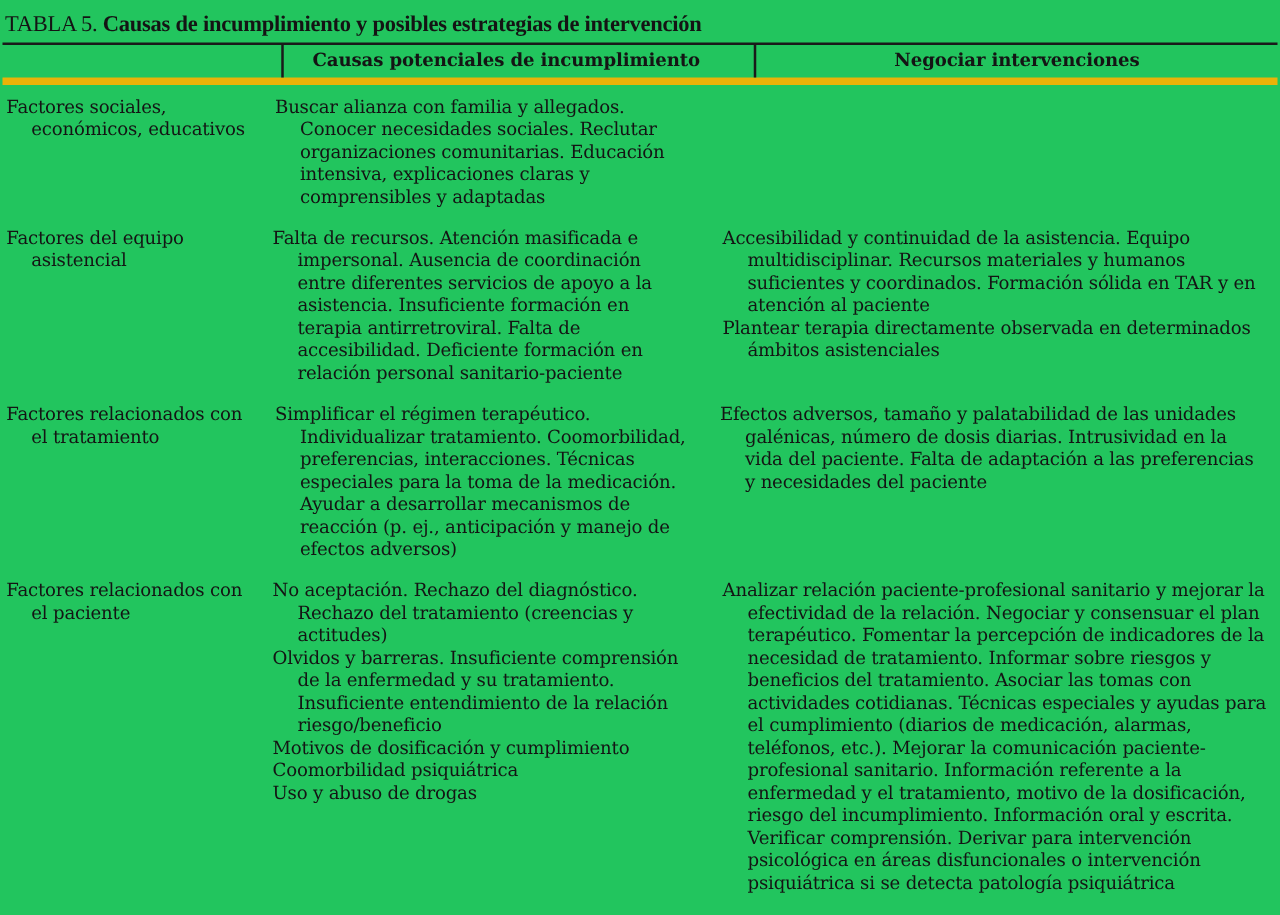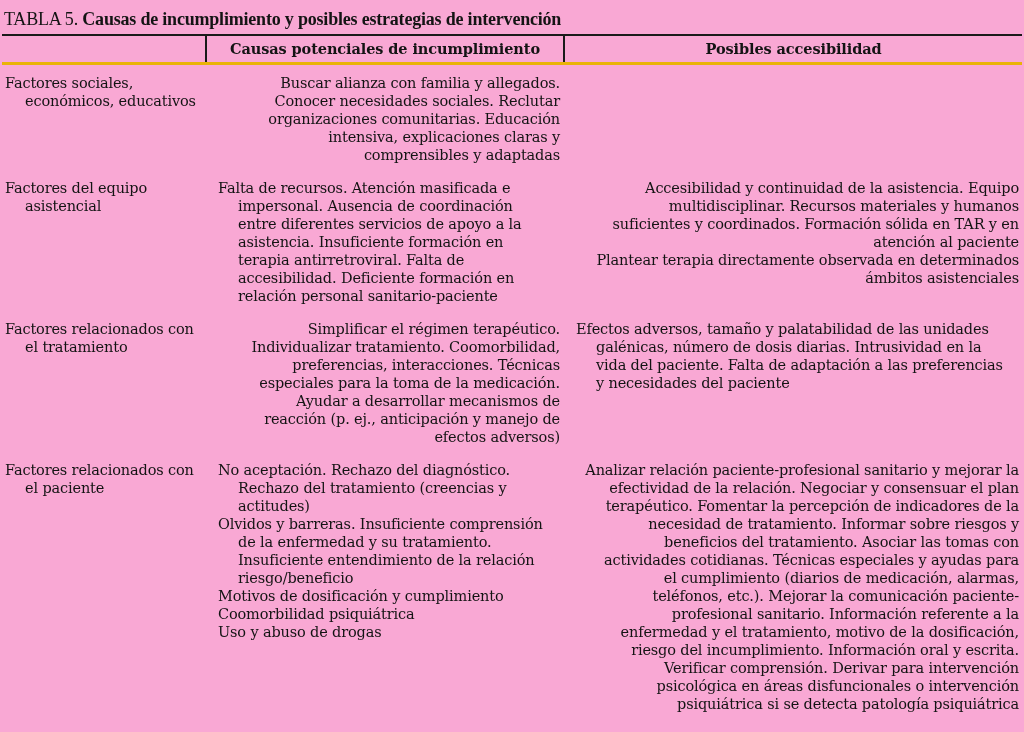--- a/index.html
+++ b/index.html
@@ -1,21 +1,21 @@
 <!DOCTYPE html>
 <html><head>
 <meta charset="utf-8">
 <style>
   * { margin: 0; padding: 0; box-sizing: border-box; }
   html, body { background: #ffffff; }
   .page {
     position: relative;
     width: 1024px;
     height: 732px;
-    background: #f9a8d4;
+    background: #22c55e;
     color: #141414;
     font-family: "DejaVu Serif", serif;
     padding: 0 2px;
     overflow: hidden;
   }
   
   .table-title {
     padding: 8px 0 4px 2px;
     font-family: "Liberation Serif", serif;
     font-size: 18px;
@@ -26,21 +26,22 @@
   .t-label { font-weight: normal; }
   .t-text  { font-weight: bold; }
 
   
   .tbl { border-top: 2px solid #1a1a1a; }
 
   
   .hdr-row {
     display: grid;
     grid-template-columns: 203px 358px 1fr;
-    border-bottom: 3px solid #eab308;
+    border-bottom: 6px solid #eab308;
+    gap: 20px;
   }
   .hdr-cell {
     font-size: 14.5px;
     line-height: 18px;
     font-weight: bold;
     text-align: center;
     padding: 4px 6px;
     letter-spacing: -0.1px;
   }
   .hdr-cell.b { border-left: 2px solid #1a1a1a; }
@@ -57,21 +58,21 @@
     grid-template-columns: 203px 358px 1fr;
     margin-bottom: 15px;
   }
   .cell {
     font-size: 14.5px;
     line-height: 18px;
     letter-spacing: -0.15px;
   }
   .cell.c1 { padding: 0 6px 0 3px; }
   .cell.c2 { padding: 0 10px 0 13px; }
-  .cell.c3 { padding: 0 3px 0 15px; text-align: right; }
+  .cell.c3 { padding: 0 3px 0 15px; }
   .para {
     padding-left: 20px;
     text-indent: -20px;
   }
 
   
   .footnote {
     padding: 4px 0 0 2px;
     font-size: 17px;
     line-height: 18px;
@@ -86,21 +87,21 @@
   <div class="table-title">
     <span class="t-label">TABLA 5.</span>
     <span class="t-text">Causas de incumplimiento y posibles estrategias de intervención</span>
   </div>
 
   <div class="tbl">
 
     <div class="hdr-row">
       <div class="hdr-cell"></div>
       <div class="hdr-cell b">Causas potenciales de incumplimiento</div>
-      <div class="hdr-cell b">Posibles accesibilidad</div>
+      <div class="hdr-cell b">Negociar intervenciones</div>
     </div>
 
     <div class="tbody">
 
       <div class="trow">
         <div class="cell c1">
           <p class="para">Factores sociales, económicos, educativos</p>
         </div>
         <div class="cell c3">
           <p class="para">Buscar alianza con familia y allegados. Conocer necesidades sociales. Reclutar organizaciones comunitarias. Educación intensiva, explicaciones claras y comprensibles y adaptadas</p>

